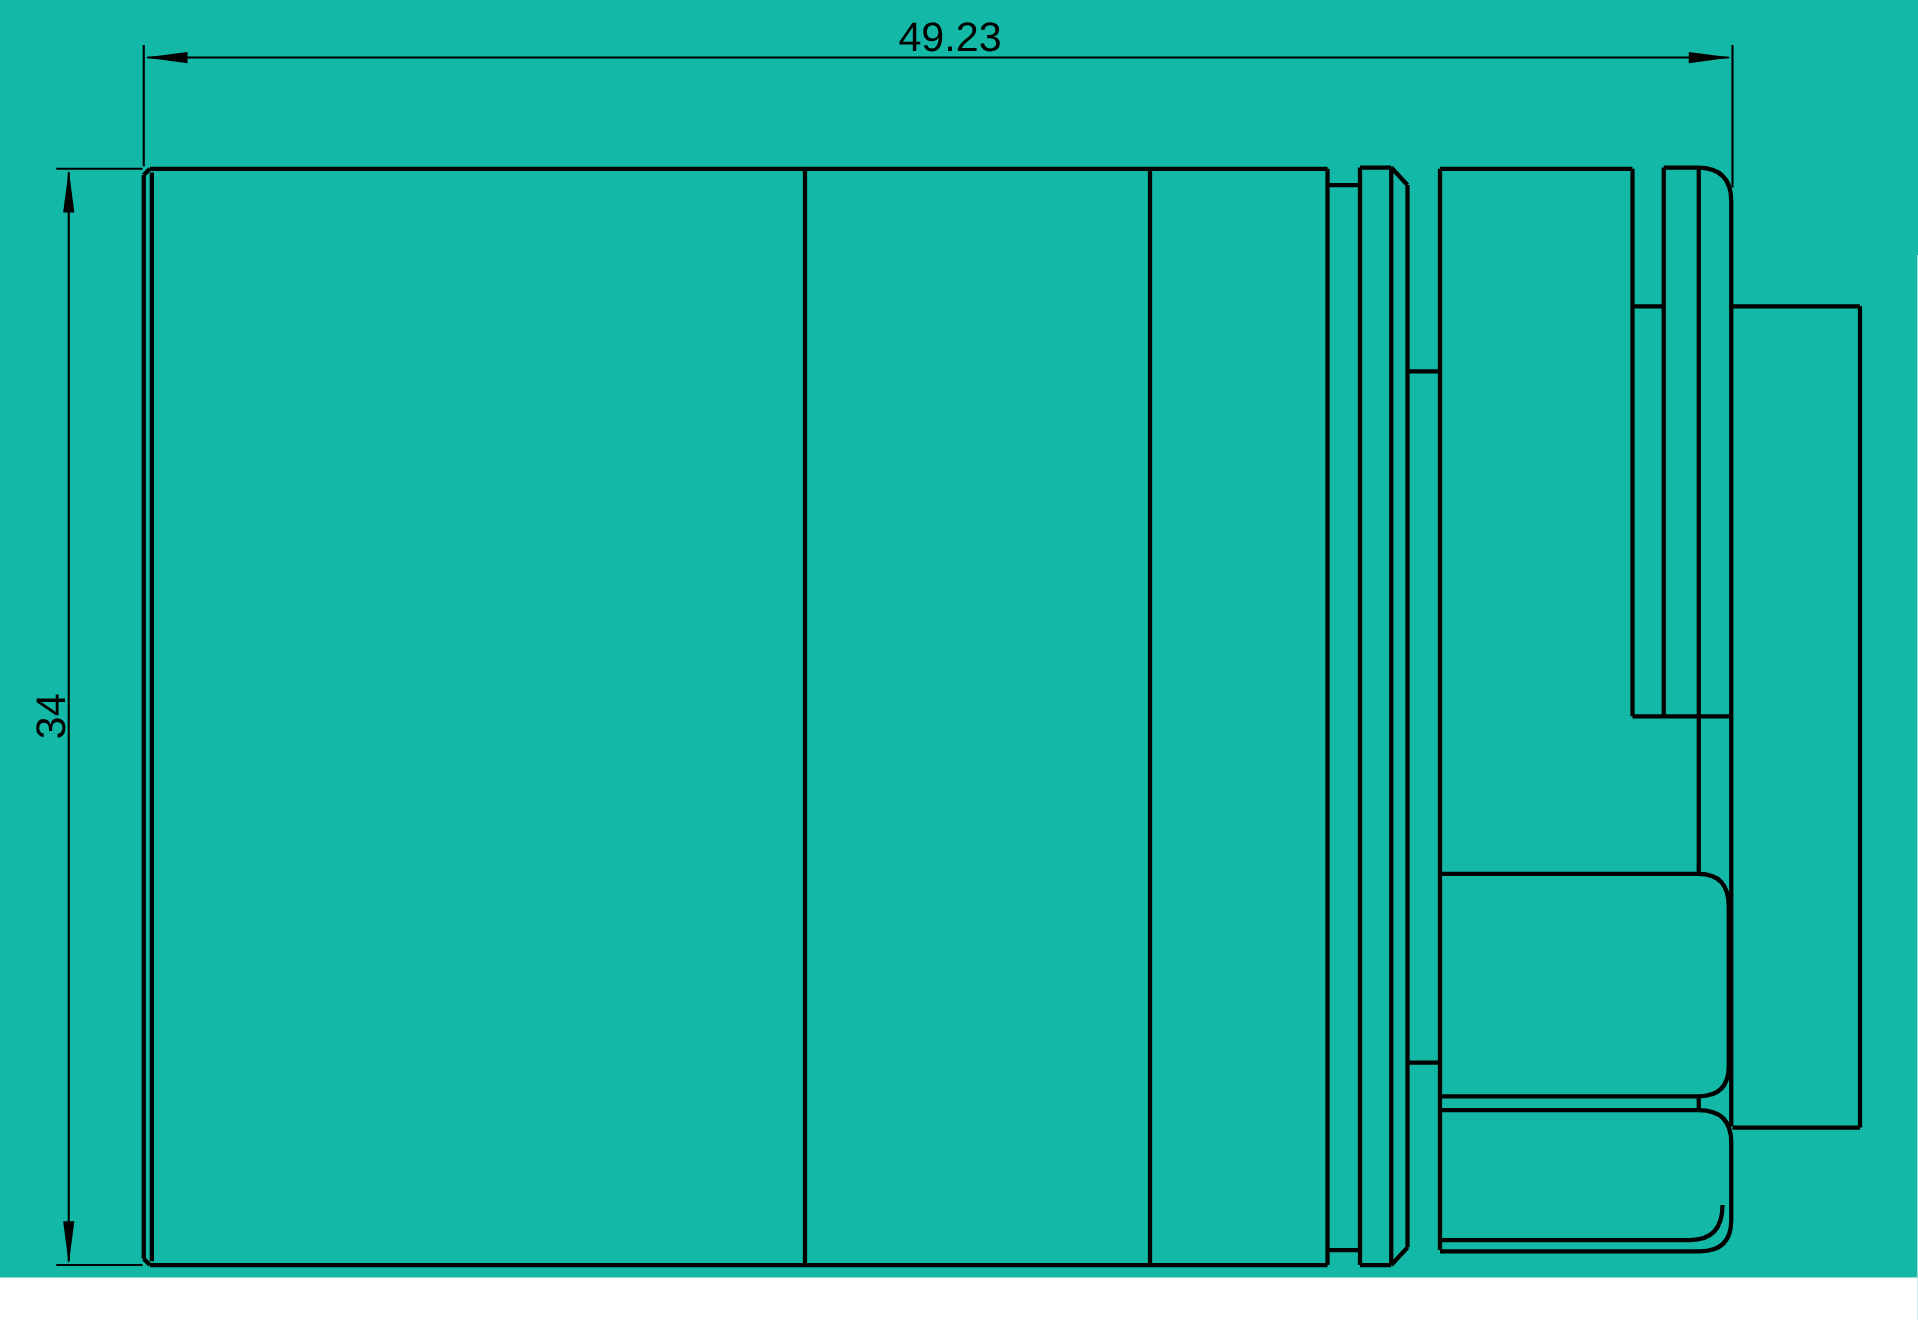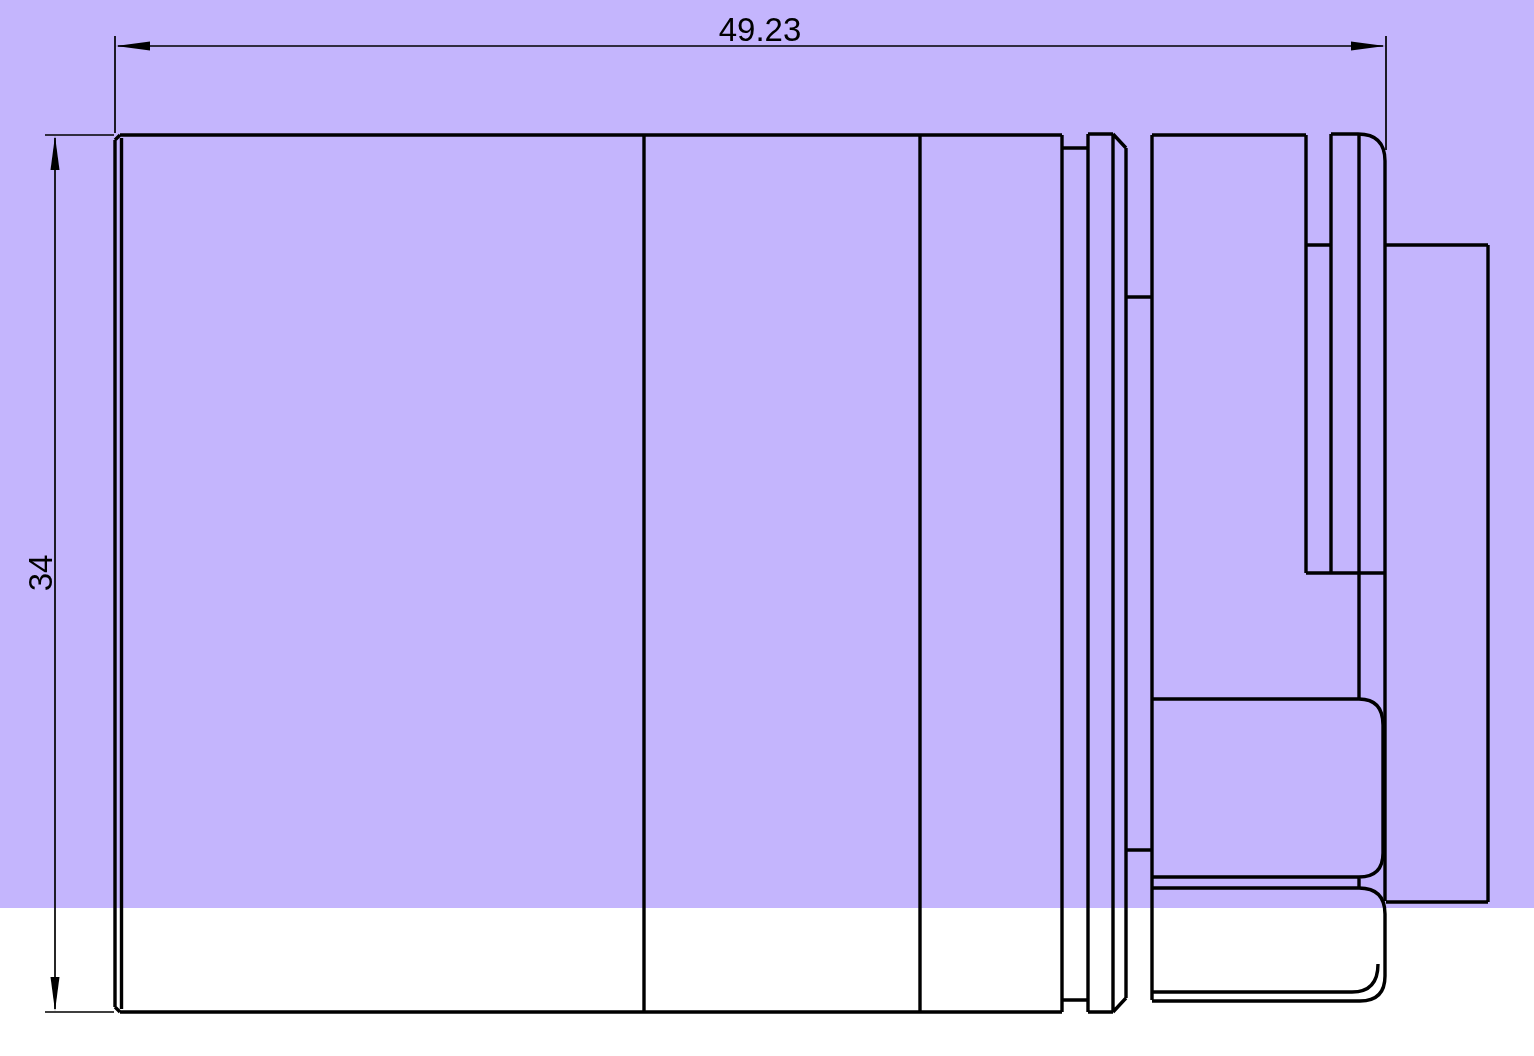--- a/index.html
+++ b/index.html
@@ -6,22 +6,22 @@
     margin: 0;
     padding: 0;
     background: #ffffff;
     width: 1534px;
     height: 1056px;
     overflow: hidden;
   }
   .sheet {
     position: relative;
     width: 1534px;
-    height: 908px;
-    background: #c4b5fd;
+    height: 1022px;
+    background: #14b8a6;
   }
   svg { display: block; }
   .part-line {
     stroke: #000000;
     stroke-width: 3.4;
     fill: none;
     stroke-linecap: butt;
     stroke-linejoin: miter;
   }
   .dim-line {

